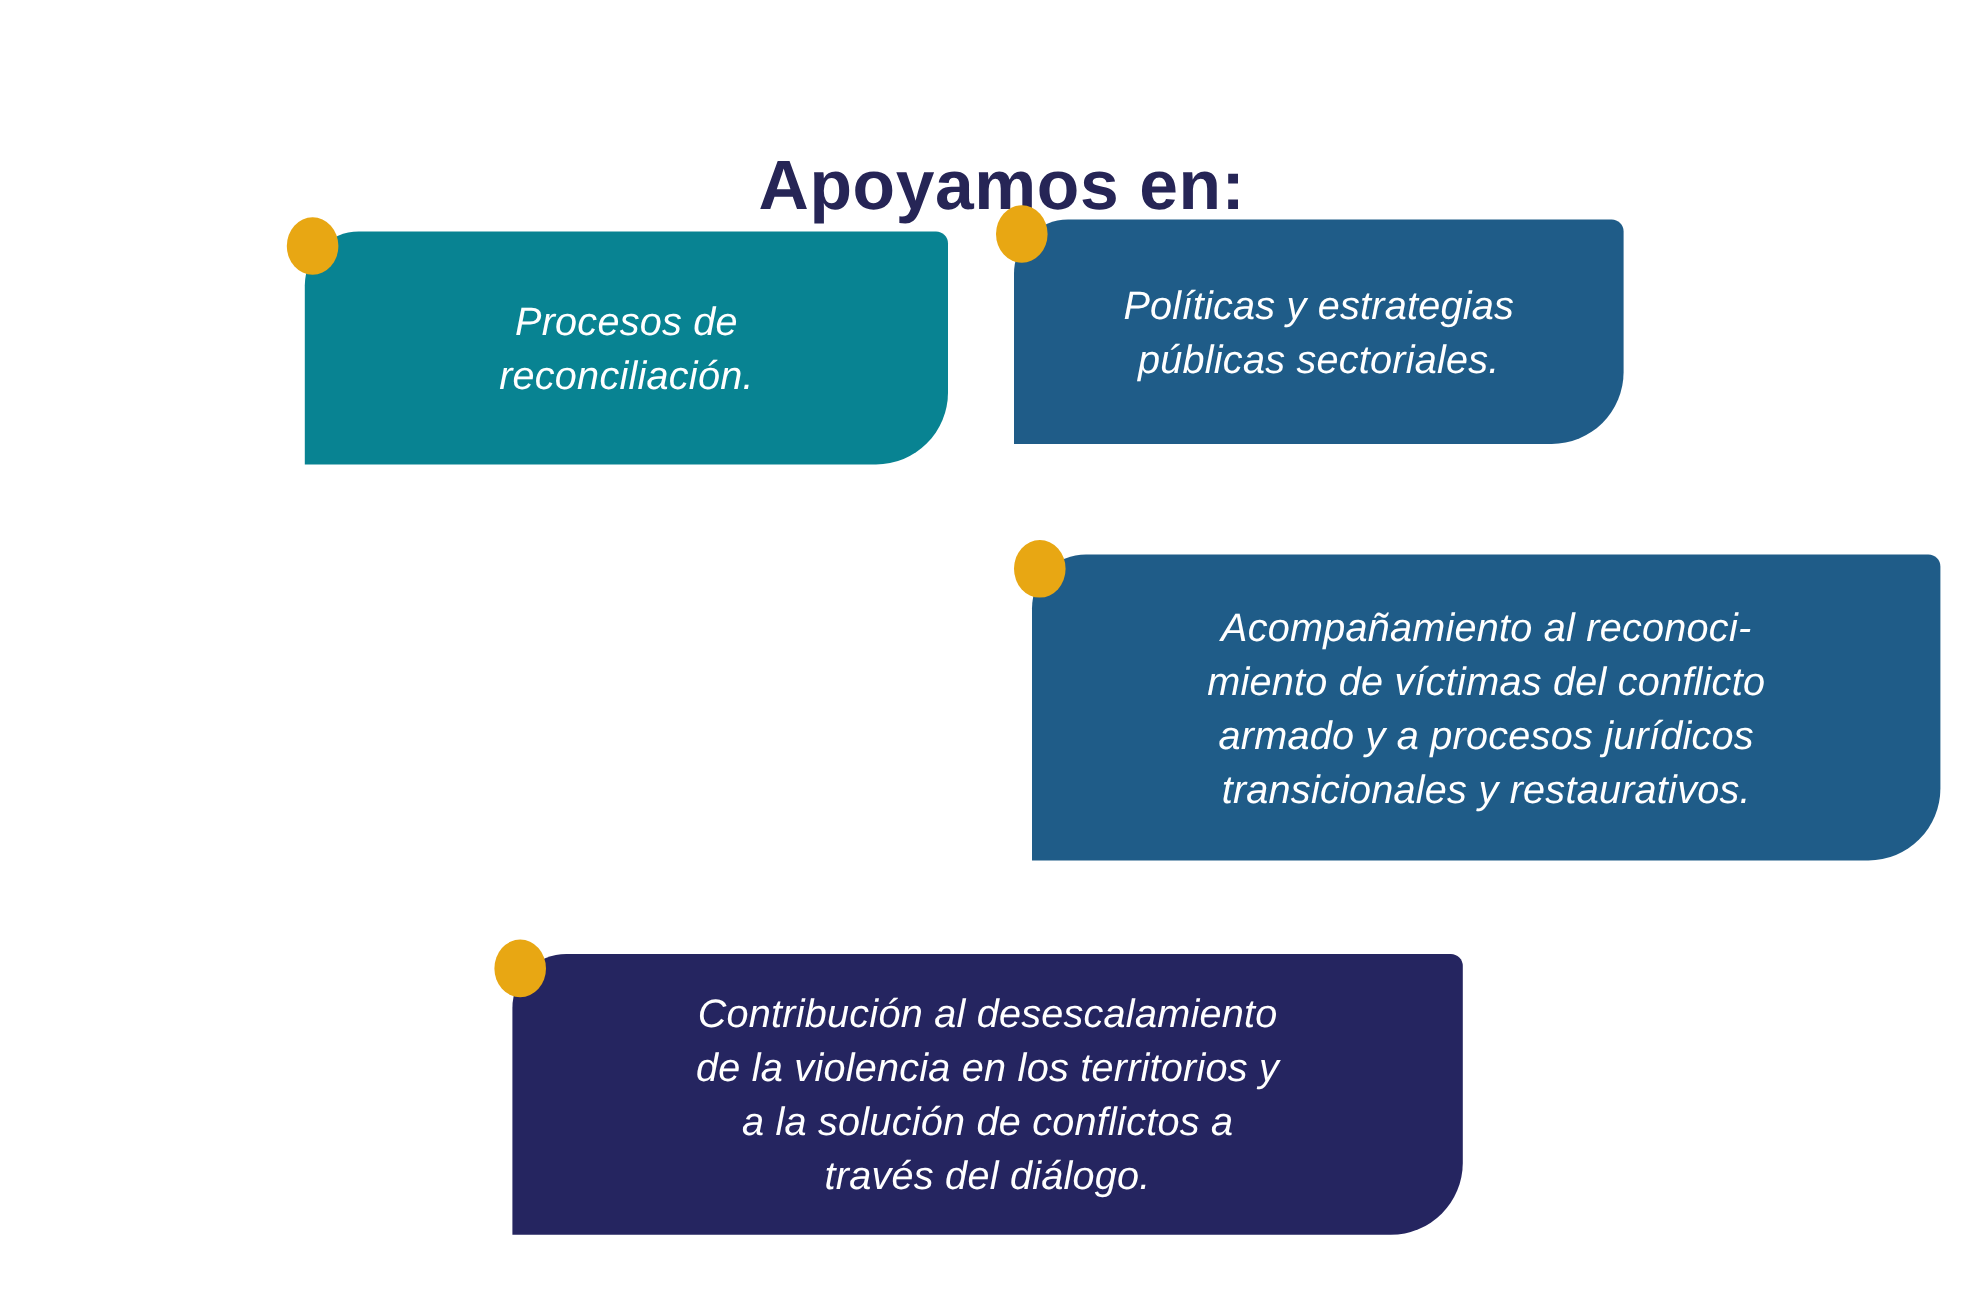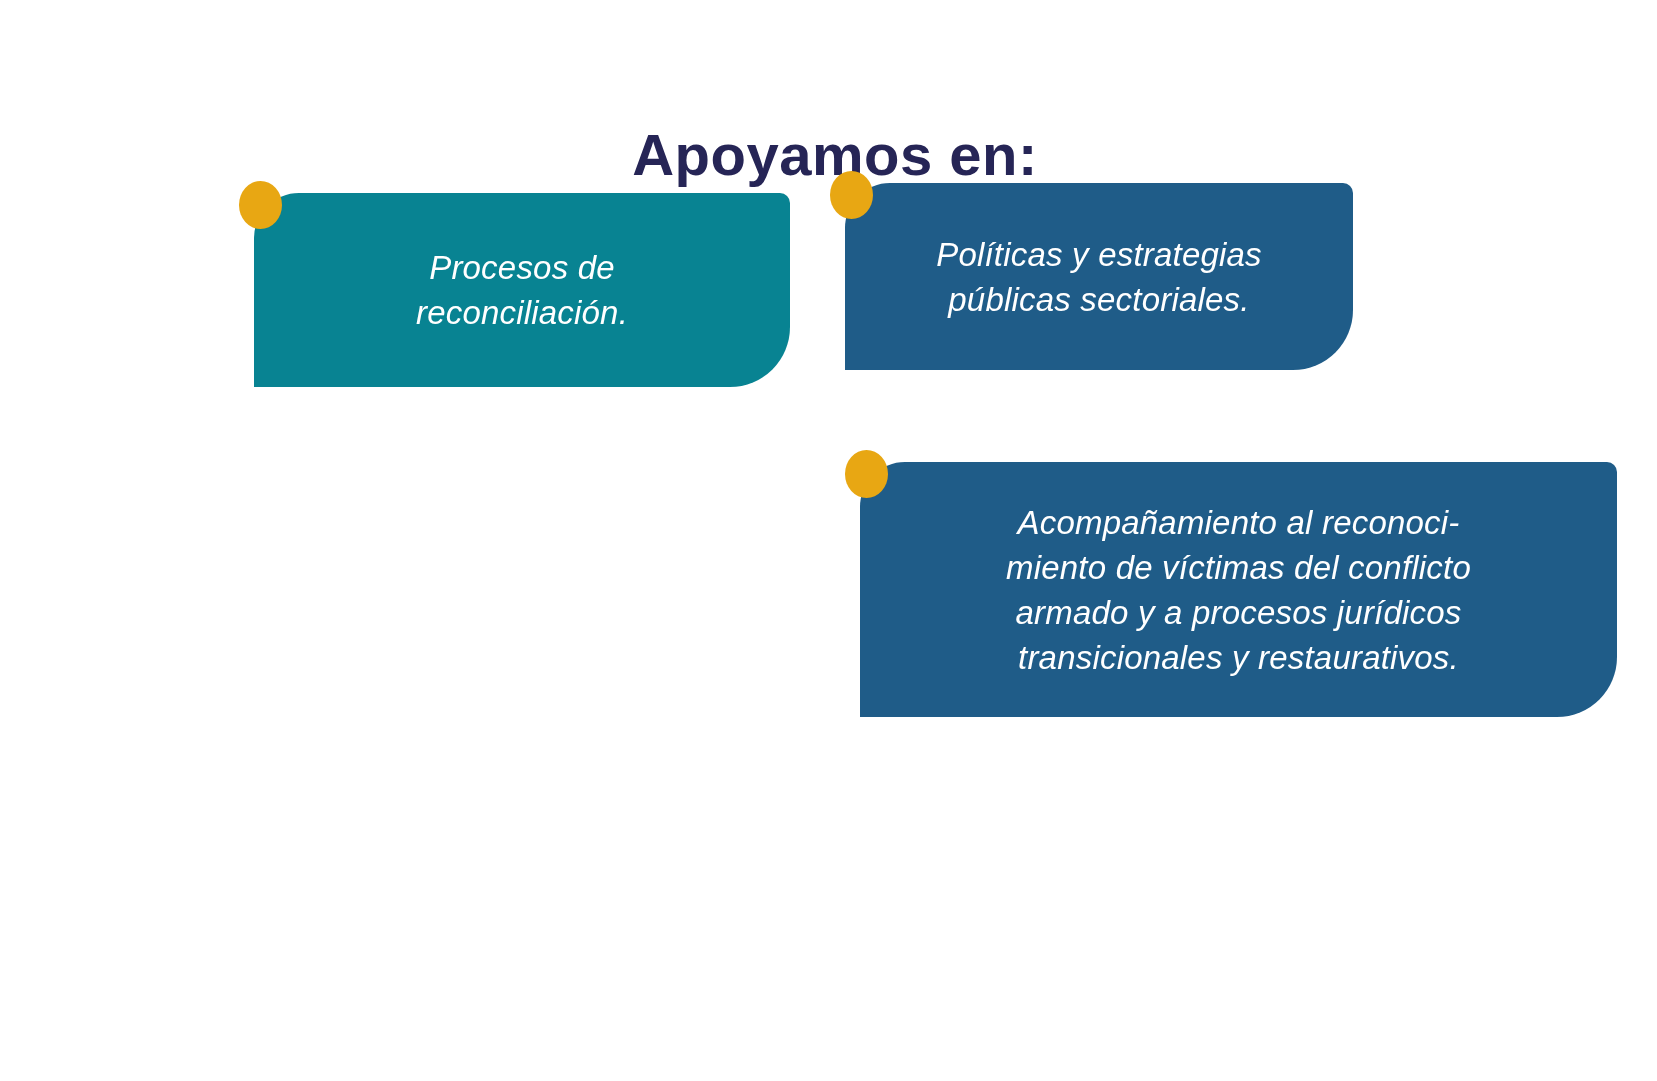--- a/index.html
+++ b/index.html
@@ -79,14 +79,21 @@
 
 
   <div class="card card-4" style="background: rgb(31, 92, 136);">
     <span class="accent-dot" style="background: rgb(232, 167, 19);"></span>
     <div class="card-text">Acompañamiento al reconoci-
 miento de víctimas del conflicto
 armado y a procesos jurídicos
 transicionales y restaurativos.</div>
   </div>
 
+  <div class="card card-5" style="background: rgb(37, 37, 96);">
+    <span class="accent-dot" style="background: rgb(232, 167, 19);"></span>
+    <div class="card-text">Contribución al desescalamiento
+de la violencia en los territorios y
+a la solución de conflictos a
+través del diálogo.</div>
+  </div>
 
 </div>
 
 </body></html>

